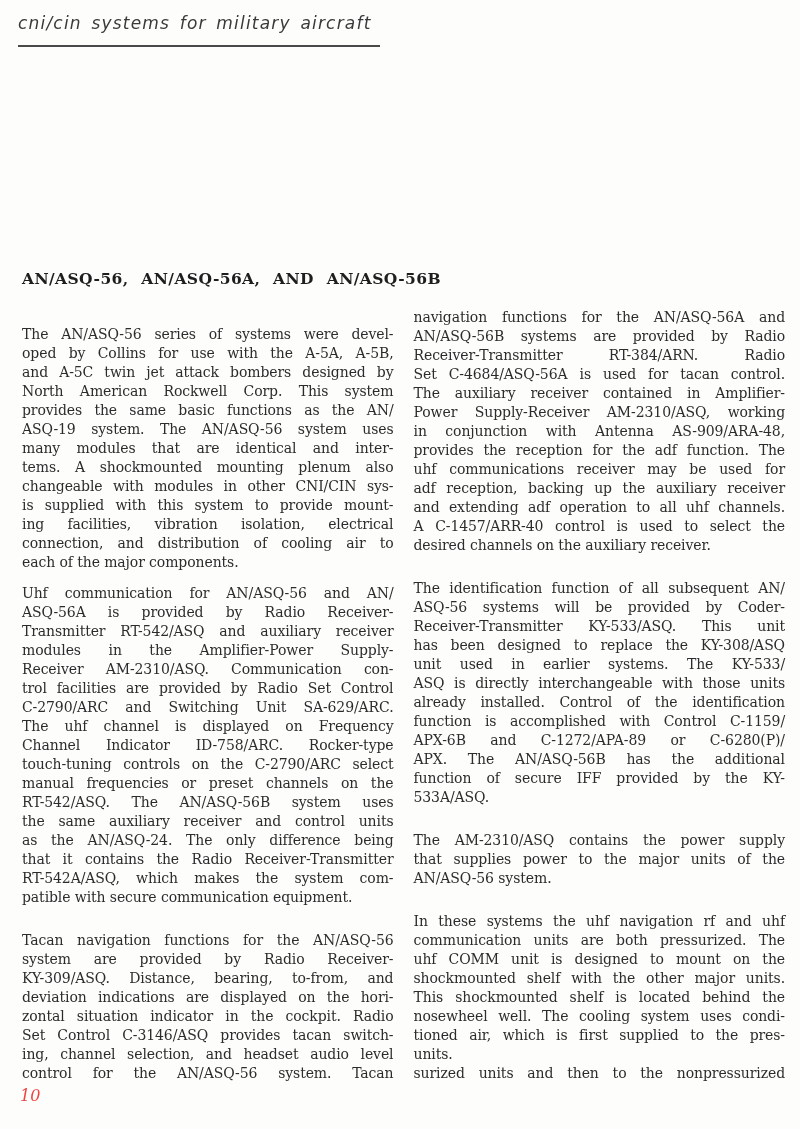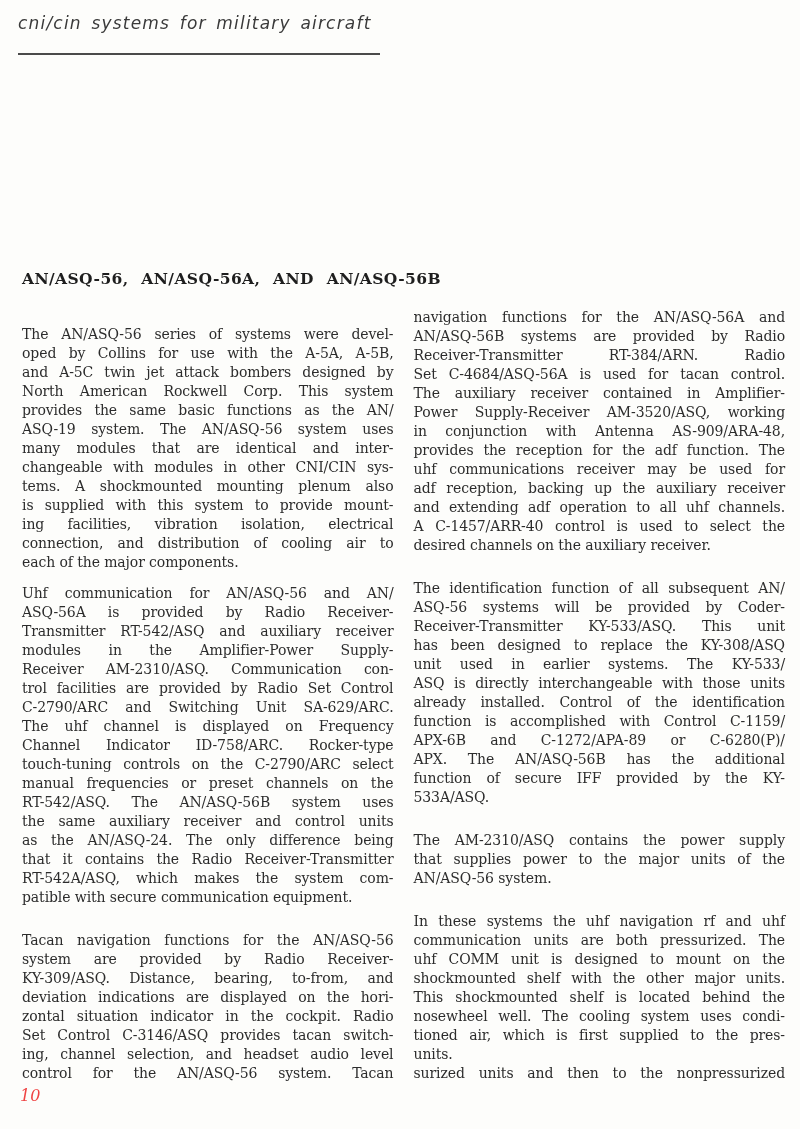--- a/index.html
+++ b/index.html
@@ -20,21 +20,21 @@
   }
   .running-header span {
     display: inline-block;
     font-family: "DejaVu Sans", "Liberation Sans", sans-serif;
     font-style: italic;
     font-size: 17px;
     letter-spacing: 1.2px;
     word-spacing: 3px;
     color: #3a3a3a;
     border-bottom: 2px solid #4a4a4a;
-    padding: 0 8px 20px 0;
+    padding: 0 8px 12px 0;
   }
   .section-heading {
     position: absolute;
     top: 269px;
     left: 22px;
     margin: 0;
     font-size: 15.5px;
     font-weight: bold;
     letter-spacing: 0.4px;
     word-spacing: 7px;
@@ -85,22 +85,22 @@
   <div class="columns">
     <div class="col" id="col-left">
         <div class="para">
           <div class="line">The AN/ASQ-56 series of systems were devel-</div>
           <div class="line">oped by Collins for use with the A-5A, A-5B,</div>
           <div class="line">and A-5C twin jet attack bombers designed by</div>
           <div class="line">North American Rockwell Corp.  This system</div>
           <div class="line">provides the same basic functions as the AN/</div>
           <div class="line">ASQ-19 system.  The AN/ASQ-56 system uses</div>
           <div class="line">many modules that are identical and inter-</div>
+          <div class="line">tems.  A shockmounted mounting plenum also</div>
           <div class="line">changeable with modules in other CNI/CIN sys-</div>
-          <div class="line">tems.  A shockmounted mounting plenum also</div>
           <div class="line">is supplied with this system to provide mount-</div>
           <div class="line">ing facilities, vibration isolation, electrical</div>
           <div class="line">connection, and distribution of cooling air to</div>
           <div class="line line-final">each of the major components.</div>
         </div>
         <div class="para">
           <div class="line">Uhf communication for AN/ASQ-56 and AN/</div>
           <div class="line">ASQ-56A is provided by Radio Receiver-</div>
           <div class="line">Transmitter RT-542/ASQ and auxiliary receiver</div>
           <div class="line">modules in the Amplifier-Power Supply-</div>
@@ -129,21 +129,21 @@
           <div class="line">control for the AN/ASQ-56 system.  Tacan</div>
         </div>
       </div>
     <div class="col" id="col-right">
         <div class="para">
           <div class="line">navigation functions for the AN/ASQ-56A and</div>
           <div class="line">AN/ASQ-56B systems are provided by Radio</div>
           <div class="line">Receiver-Transmitter RT-384/ARN.  Radio</div>
           <div class="line">Set C-4684/ASQ-56A is used for tacan control.</div>
           <div class="line">The auxiliary receiver contained in Amplifier-</div>
-          <div class="line">Power Supply-Receiver AM-3520/ASQ, working</div>
+          <div class="line">Power Supply-Receiver AM-2310/ASQ, working</div>
           <div class="line">in conjunction with Antenna AS-909/ARA-48,</div>
           <div class="line">provides the reception for the adf function.  The</div>
           <div class="line">uhf communications receiver may be used for</div>
           <div class="line">adf reception, backing up the auxiliary receiver</div>
           <div class="line">and extending adf operation to all uhf channels.</div>
           <div class="line">A C-1457/ARR-40 control is used to select the</div>
           <div class="line line-final">desired channels on the auxiliary receiver.</div>
         </div>
         <div class="para">
           <div class="line">The identification function of all subsequent AN/</div>

